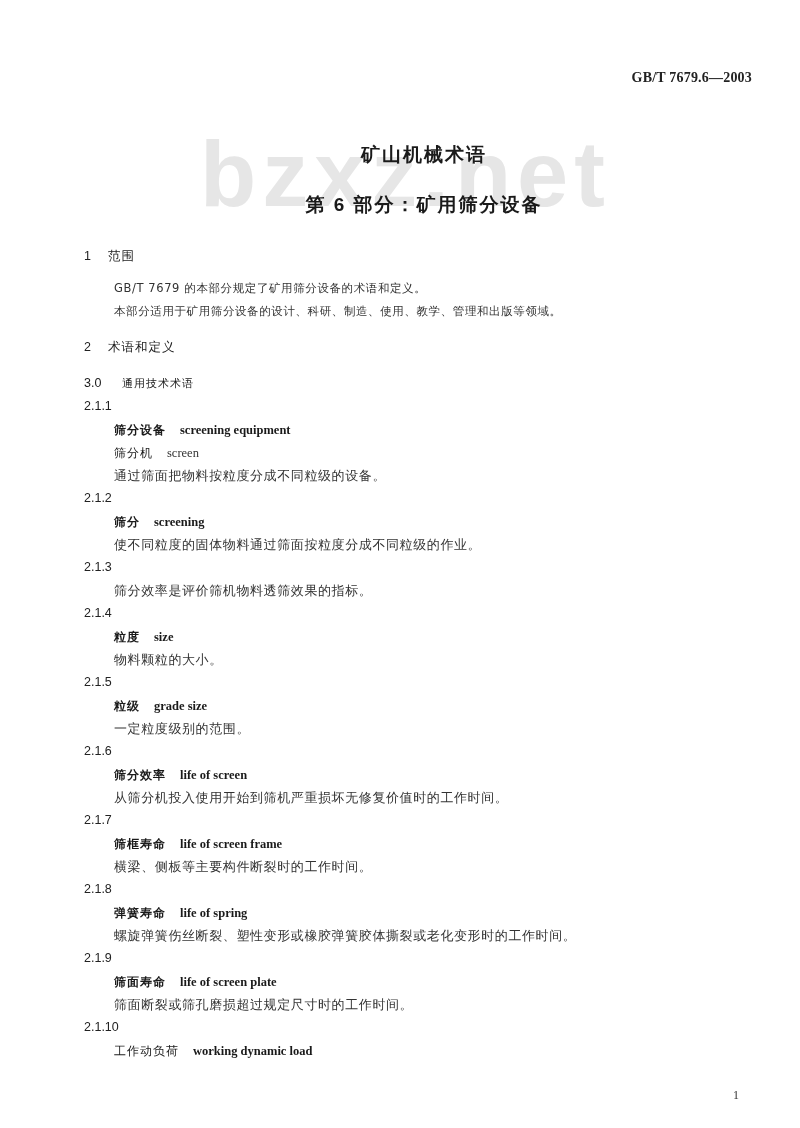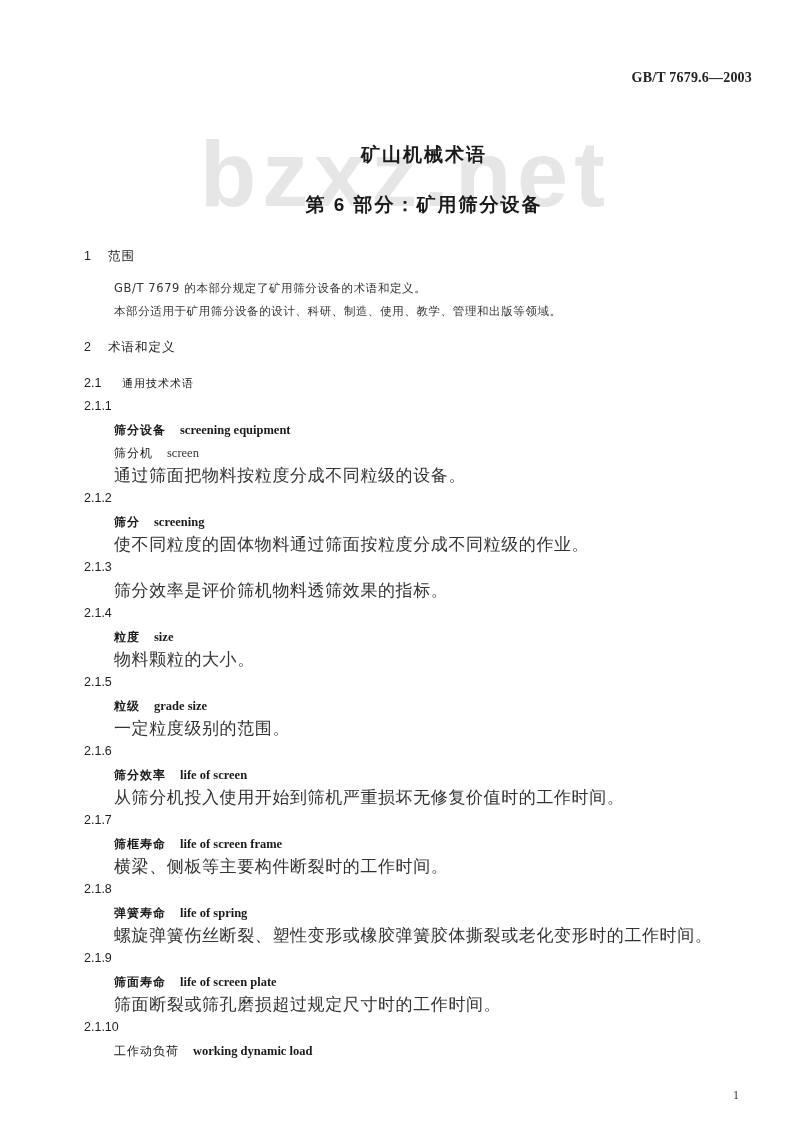--- a/index.html
+++ b/index.html
@@ -143,21 +143,21 @@
       color: #333;
     }
     .term-zh.light {
       font-weight: normal;
     }
     .def {
       margin-left: 30px;
       height: 23px;
       line-height: 23px;
       font-family: "DejaVu Sans", "Liberation Sans", sans-serif;
-      font-size: 17px;
+      font-size: 13px;
       color: #333;
       letter-spacing: 0.6px;
       white-space: nowrap;
     }
     .spacer-sm { height: 12px; }
     .spacer-md { height: 16px; }
     .page-num {
       position: absolute;
       top: 1088px;
       left: 733px;
@@ -189,21 +189,21 @@
   <div class="para">本部分适用于矿用筛分设备的设计、科研、制造、使用、教学、管理和出版等领域。</div>
   <div class="spacer-md"></div>
 
   <div class="sec-heading">
     <span class="num">2</span>
     <span class="txt">术语和定义</span>
   </div>
   <div class="spacer-md"></div>
 
   <div class="sub-heading">
-    <span class="num">2.1</span>
+    <span class="num">3.0</span>
     <span class="txt">通用技术术语</span>
   </div>
 
   <div class="clause-num">2.1.1</div>
   <div class="term-line">
     <span class="term-zh">筛分设备</span><span class="term-en">screening equipment</span>
   </div>
   <div class="term-line">
     <span class="term-zh light">筛分机</span><span class="term-en light">screen</span>
   </div>

